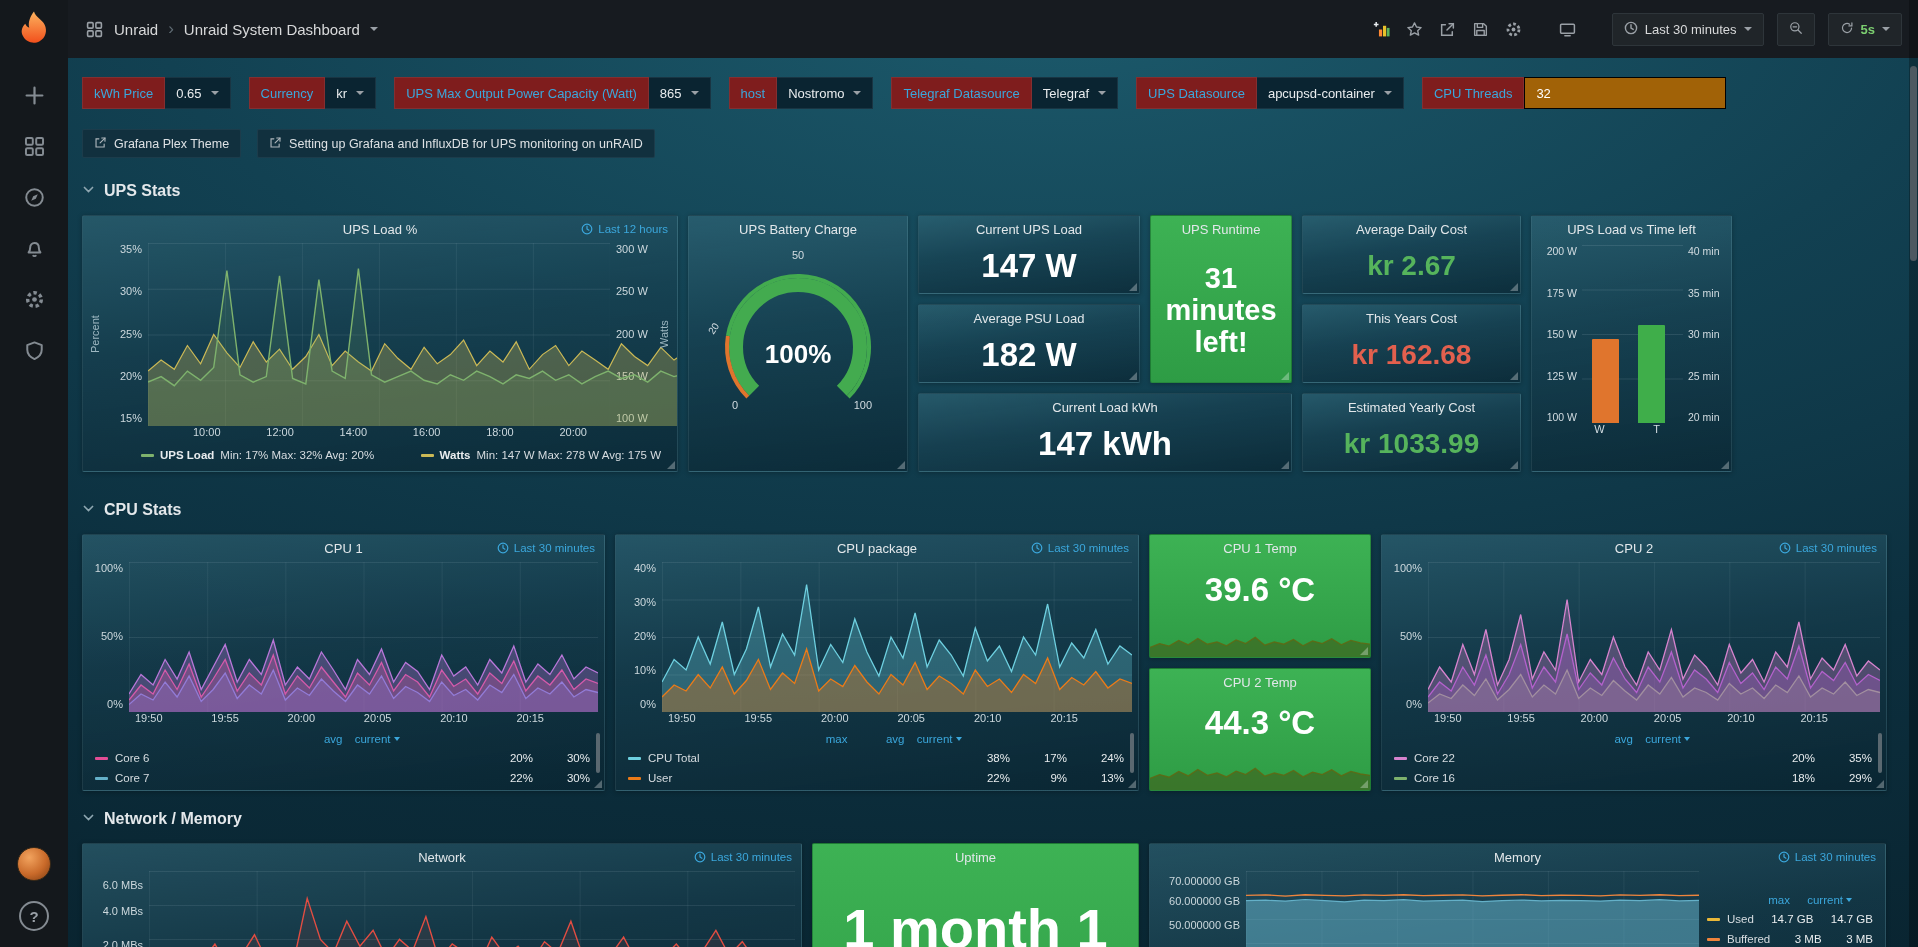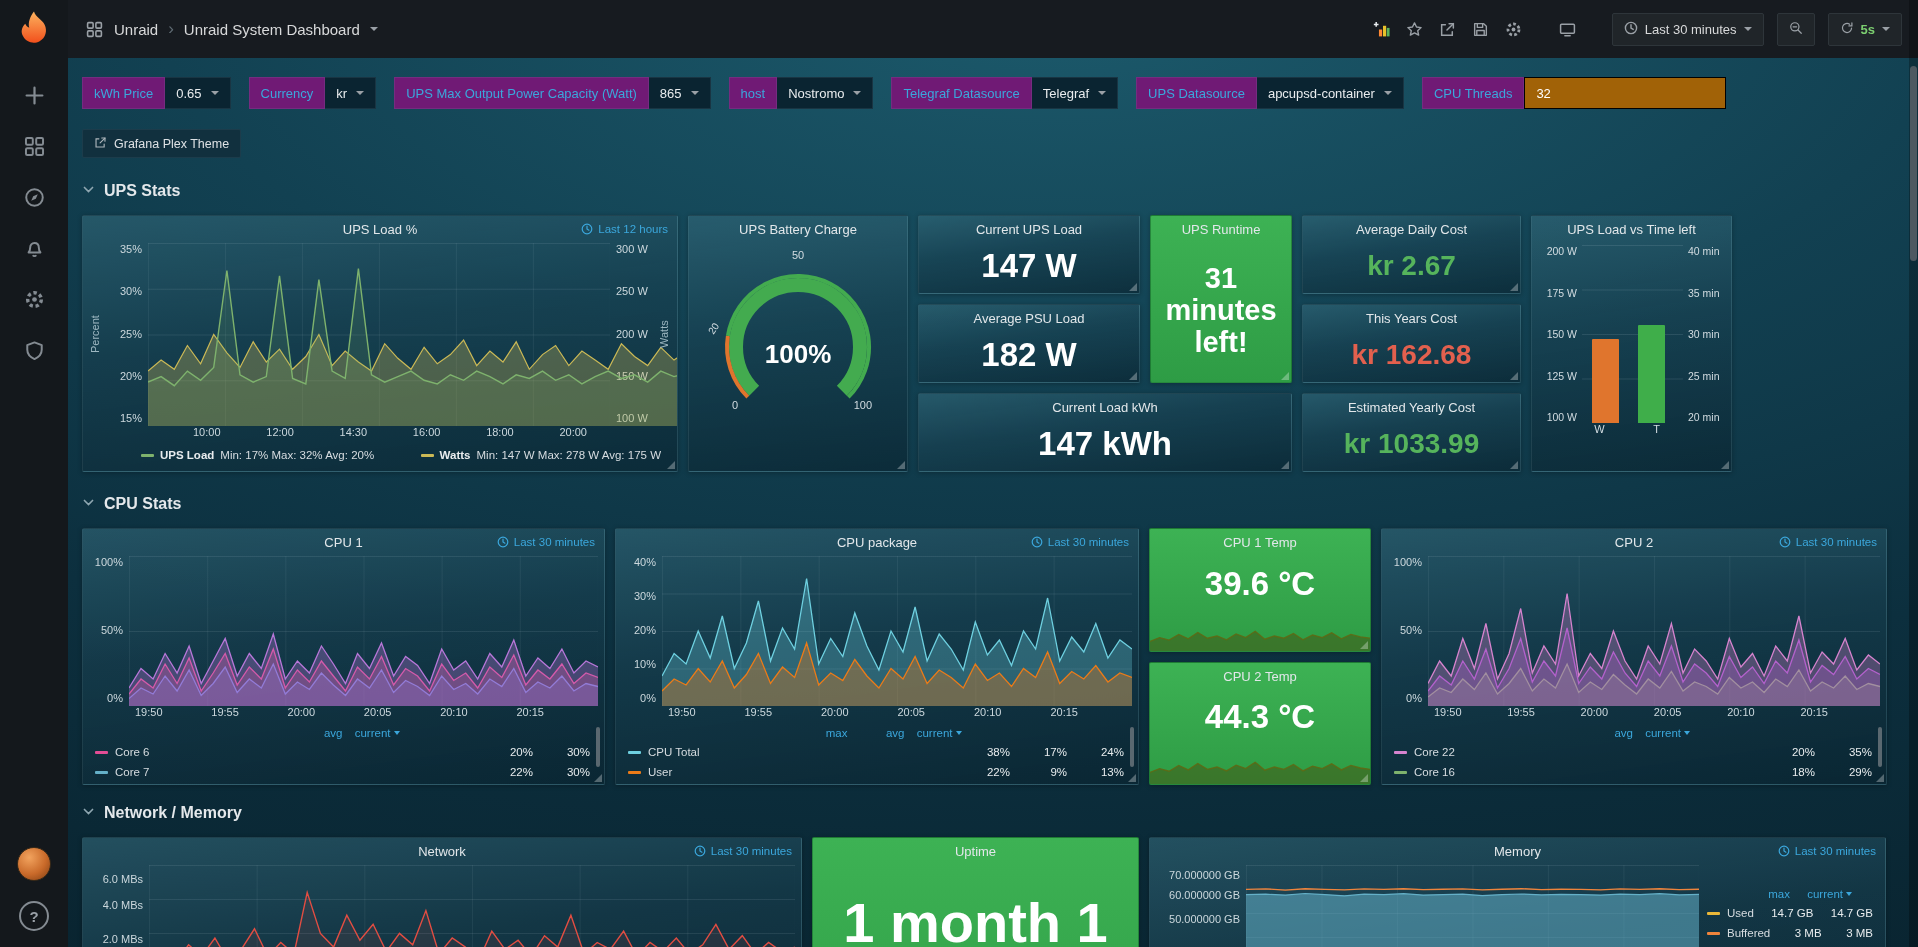--- a/index.html
+++ b/index.html
@@ -29,21 +29,21 @@
   .nav-gap{width:8px}
   .nav-btn{display:flex;align-items:center;gap:7px;height:31px;padding:0 11px;background:#202529;border:1px solid #2e353a;border-radius:2px;color:#d8d9da;font-size:13px;cursor:pointer}
   .nav-btn svg{width:14px;height:14px;color:#9aa0a6}
   .caret{width:0;height:0;border-left:4px solid transparent;border-right:4px solid transparent;border-top:4px solid #9aa0a6;display:inline-block}
   .refresh-int{font-weight:700}
 
   
   .content{position:absolute;left:68px;top:58px;right:0;bottom:0;padding:0 14px;box-sizing:border-box;overflow:hidden}
   .submenu{display:flex;align-items:center;gap:18px;margin-top:18px;height:34px}
   .variable{display:flex;align-items:stretch;height:32px;font-size:13px;white-space:nowrap}
-  .var-label{display:flex;align-items:center;padding:0 11px;background:#701a75;color:#3ba7dc;border:1px solid rgba(170,210,225,.10)}
+  .var-label{display:flex;align-items:center;padding:0 11px;background:#7f1d1d;color:#3ba7dc;border:1px solid rgba(170,210,225,.10)}
   .var-value{display:flex;align-items:center;gap:9px;padding:0 11px;background:#0a2431;color:#e9ecee;border:1px solid rgba(170,210,225,.10);border-left:none;cursor:pointer}
   .var-input{width:178px;background:#a16207;border:1px solid #000;color:#fff;font-size:13px;padding:0 11px;font-family:"Liberation Sans",sans-serif;outline:none}
   .links-row{display:flex;align-items:center;gap:16px;margin-top:20px;height:27px}
   .dash-link{display:inline-flex;align-items:center;gap:7px;background:#11303e;border:1px solid rgba(170,210,225,.08);border-radius:2px;padding:0 11px;height:27px;color:#dde1e4;font-size:12.5px;text-decoration:none;cursor:pointer}
   .dash-link svg{width:13px;height:13px;color:#aeb6bc}
 
   .row-header{display:flex;align-items:center;gap:9px;margin:24px 0 0;height:20px;color:#e4e8eb;font-size:16px;font-weight:700;cursor:pointer}
   .row-header svg{width:13px;height:13px;color:#8fa7b1}
   .grid{display:flex;gap:10px;margin-top:14px}
 
@@ -318,20 +318,28 @@
 
     <div class="links-row">
       <a class="dash-link">
         <span><svg viewBox="0 0 16 16" fill="none" stroke="currentColor" stroke-width="1.4" stroke-linecap="round">
               <path d="M6 3.5H2.5v10h10V10"></path>
               <path d="M9.5 2.5h4v4"></path>
               <path d="M13.5 2.5 7.5 8.5"></path>
             </svg></span>
         <span>Grafana Plex Theme</span>
       </a>
+      <a class="dash-link">
+        <span><svg viewBox="0 0 16 16" fill="none" stroke="currentColor" stroke-width="1.4" stroke-linecap="round">
+              <path d="M6 3.5H2.5v10h10V10"></path>
+              <path d="M9.5 2.5h4v4"></path>
+              <path d="M13.5 2.5 7.5 8.5"></path>
+            </svg></span>
+        <span>Setting up Grafana and InfluxDB for UPS monitoring on unRAID</span>
+      </a>
     </div>
 
     <div class="row-header">
       <span><svg viewBox="0 0 16 16" fill="none" stroke="currentColor" stroke-width="2" stroke-linecap="round">
             <path d="M3 5.5l5 5 5-5"></path>
           </svg></span>
       <span>UPS Stats</span>
     </div>
     <section class="grid">
 
@@ -366,21 +374,21 @@
               <span>250 W</span>
               <span>200 W</span>
               <span>150 W</span>
               <span>100 W</span>
           </div>
           <div class="ax-title">Watts</div>
         </div>
         <div class="xticks" style="padding:0 90px 0 110px">
           <span>10:00</span>
             <span>12:00</span>
-            <span>14:30</span>
+            <span>14:00</span>
             <span>16:00</span>
             <span>18:00</span>
             <span>20:00</span>
         </div>
         <div class="g-legend">
           <div class="gl-item">
               <i class="sw" style="background: rgb(126, 178, 109);"></i>
               <b>UPS Load</b>
               <span>Min: 17%   Max: 32%   Avg: 20%</span>
             </div>
@@ -461,21 +469,21 @@
               <span>20 min</span>
           </div>
         </div>
         <div class="b-xlabels">
           <span>W</span>
             <span>T</span>
         </div>
       </div>
     </section>
 
-    <div class="row-header" style="margin-top:22px">
+    <div class="row-header" style="margin-top:28px">
       <span><svg viewBox="0 0 16 16" fill="none" stroke="currentColor" stroke-width="2" stroke-linecap="round">
             <path d="M3 5.5l5 5 5-5"></path>
           </svg></span>
       <span>CPU Stats</span>
     </div>
     <section class="grid">
 
       <div class="panel ts" style="width:523px;height:257px">
         <div class="panel-title">CPU 1</div>
         <div class="rel-time">

